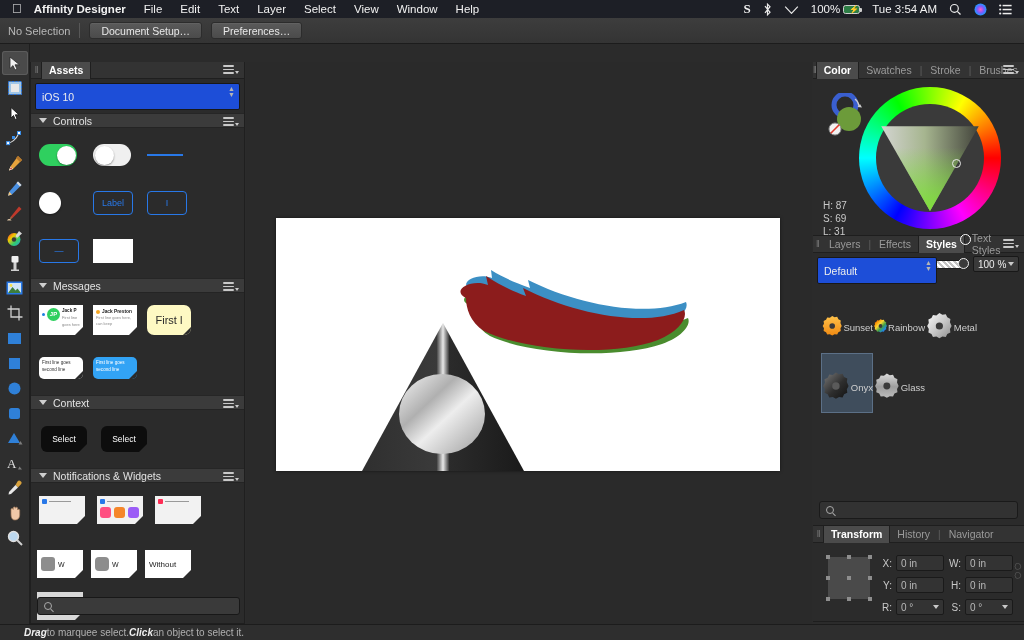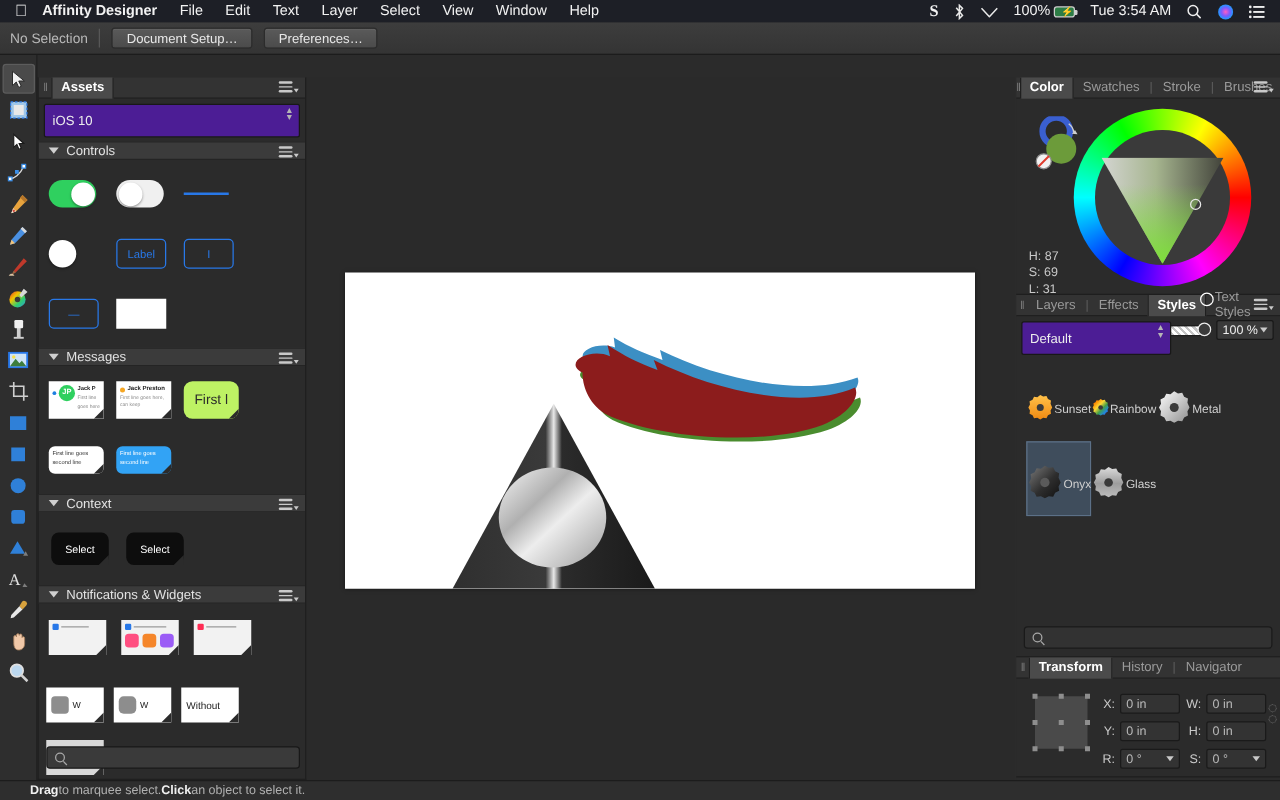--- a/index.html
+++ b/index.html
@@ -85,21 +85,21 @@
     border-left:1px solid #1f1f1f; border-right:1px solid #1f1f1f;}
   .ptab-div { color:#5e5e5e; font-size:10px; padding:0 1px;}
   .pmenu { position:absolute; right:5px; top:3px; display:flex; align-items:center; }
   .hamb { width:11px; }
   .hamb i { display:block; height:1.6px; background:#c9c9c9; margin-bottom:2px; border-radius:1px;}
   .hamb i:last-child{margin-bottom:0;}
   .carat { width:0;height:0;border-left:2.5px solid transparent;border-right:2.5px solid transparent;
     border-top:3.5px solid #c9c9c9; margin-left:1.5px; position:relative; top:3px;}
 
   .catcombo {
-    margin:4px 4px 3px 4px; height:27px; background:#4c1d95;
+    margin:4px 4px 3px 4px; height:27px; background:#1d4ed8;
     border:1px solid #181818; border-radius:2px;
     display:flex; align-items:center; padding:0 6px; font-size:10.5px; color:#ededed;
     position:relative;
   }
   .stepper { position:absolute; right:5px; top:2px; width:6px; color:#b5b5b5; line-height:6px; font-size:7px; text-align:center;}
 
   .sechead {
     height:15px; background:#3b3b3b; border-top:1px solid #262626; border-bottom:1px solid #242424;
     display:flex; align-items:center; padding-left:8px; font-size:10.5px; color:#e2e2e2;
     position:relative;
@@ -244,21 +244,21 @@
   .tfin.wide{width:48px; justify-content:space-between;}
   .linkchain{position:absolute;right:2px;top:18px;color:#8d8d8d;font-size:13px;line-height:9px;}
 
   
   .statusbar{
     position:absolute; left:0; bottom:0; width:1024px; height:16px;
     background:#2e2e2e; border-top:1px solid #1c1c1c;
     display:flex; align-items:center; padding-left:24px;
     font-size:10px; color:#b0b0b0;
   }
-  .statusbar b{ color:#f0f0f0; }
+  .statusbar b{ color:#f0f0f0;font-style:italic; }
 </style>
 </head>
 <body>
 
 <div id="app">
 
   <div class="menubar">
     <span class="apple"></span>
     <span class="mi app">Affinity Designer</span>
     <span class="mi">File</span>
@@ -553,21 +553,21 @@
       <div class="asset" style="width:46px;">
         <span class="bub tail">
           <span style="display:flex;gap:2px;align-items:center;">
             <span class="bdot"></span>
             <b style="font-size:4.8px;">Jack Preston</b>
           </span>
           <span style="font-size:4px;color:#8d8d8d;display:block;">First line goes here, can keep</span>
         </span>
       </div>
       <div class="asset" style="width:46px;">
-        <span class="bub round tail" style="background:#bef264;">First l</span>
+        <span class="bub round tail" style="background:#fef9c3;">First l</span>
       </div>
       <div class="asset" style="width:46px;">
         <span class="bub tail" style="height:22px;border-radius:5px;font-size:4.6px;color:#333;">First line goes second line</span>
       </div>
       <div class="asset" style="width:46px;">
         <span class="bub blue tail" style="height:22px;border-radius:5px;font-size:4.6px;">First line goes second line</span>
       </div>
     </div>
 
     <div class="sechead">

